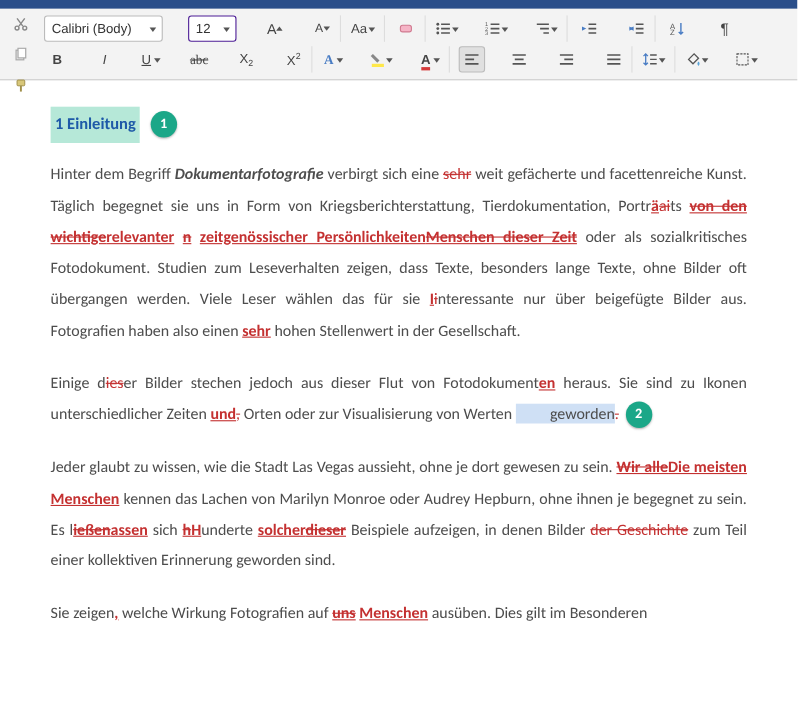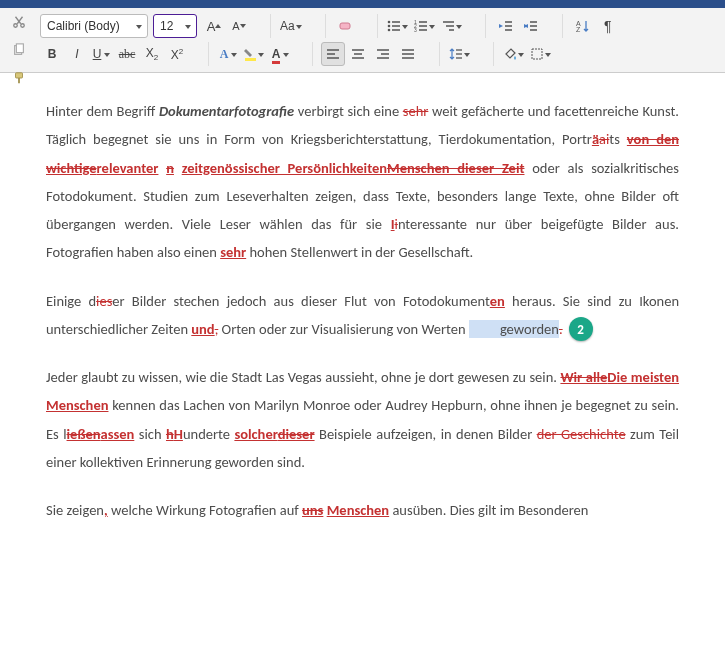--- a/index.html
+++ b/index.html
@@ -33,22 +33,22 @@
   .toolbar-row {
     display: flex;
     align-items: center;
     gap: 2px;
     margin-bottom: 4px;
   }
   .toolbar-row:last-child { margin-bottom: 0; }
   .tb-group {
     display: flex;
     align-items: center;
-    gap: 1px;
-    padding-right: 19px;
+    gap: 19px;
+    padding-right: 4px;
     border-right: 1px solid #ddd;
     margin-right: 6px;
   }
   .tb-group:last-child { border-right:none; }
   .tb-btn {
     min-width: 24px;
     height: 24px;
     display: flex;
     align-items: center;
     justify-content: center;
@@ -353,20 +353,24 @@
       <div class="tb-btn drop">
         <svg width="14" height="14">
             <rect x="2" y="2" width="10" height="10" fill="none" stroke="#555" stroke-width="1" stroke-dasharray="2 1"></rect>
           </svg>
       </div>
     </div>
   </div>
 </div>
 
 <div class="document">
+  <div>
+    <span class="heading">1 Einleitung</span>
+    <span class="badge inline">1</span>
+  </div>
 
   <p class="para">
     <span>Hinter dem Begriff </span><span class="italic">Dokumentarfotografie</span><span> verbirgt sich eine </span><span class="del">sehr</span><span> weit gefächerte und facettenreiche Kunst. Täglich begegnet sie uns in Form von Kriegsberichterstattung, Tierdokumentation, Portr</span><span class="ins">ä</span><span class="del">ai</span><span>ts </span><span class="delu">von den wichtige</span><span class="ins">relevanter</span><span> </span><span class="delu">n</span><span> </span><span class="ins">zeitgenössischer Persönlichkeiten</span><span class="delu">Menschen dieser Zeit</span><span> oder als sozialkritisches Fotodokument. Studien zum Leseverhalten zeigen, dass Texte, besonders lange Texte, ohne Bilder oft übergangen werden. Viele Leser wählen das für sie </span><span class="ins">I</span><span class="del">i</span><span>nteressante nur über beigefügte Bilder aus. Fotografien haben also einen </span><span class="ins">sehr</span><span> hohen Stellenwert in der Gesellschaft.</span>
   </p>
 
   <p class="para">
     <span>Einige d</span><span class="del">ies</span><span>er Bilder stechen jedoch aus dieser Flut von Fotodokument</span><span class="ins">en</span><span> heraus. Sie sind zu Ikonen unterschiedlicher Zeiten </span><span class="ins">und</span><span class="del">,</span><span> Orten oder zur Visualisierung von Werten </span><span class="hl">geworden</span><span class="del">.</span><span class="badge inline">2</span>
   </p>
 
   <p class="para">

